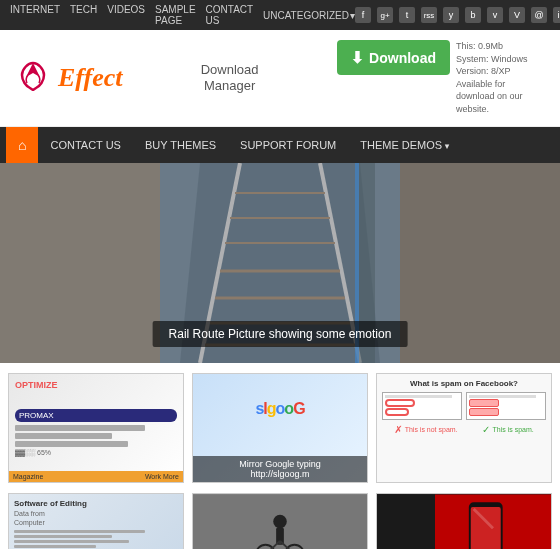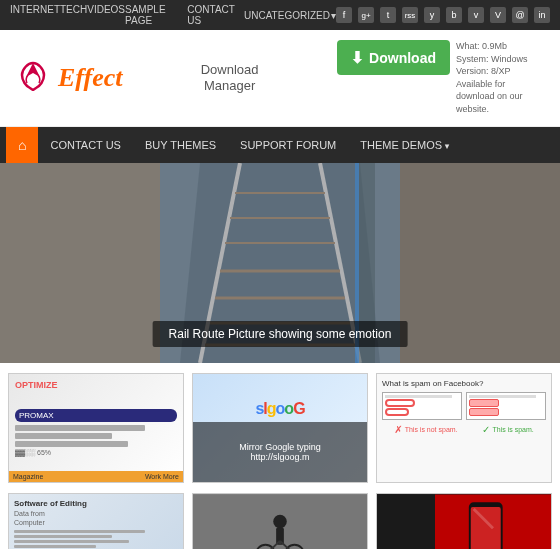--- a/index.html
+++ b/index.html
@@ -8,21 +8,21 @@
     
     .top-bar {
       background: #2a2a2a;
       display: flex;
       align-items: center;
       justify-content: space-between;
       padding: 4px 10px;
       font-size: 10px;
       color: #ccc;
     }
-    .top-bar-left { display: flex; }
+    .top-bar-left { display: flex; gap: 10px; }
     .top-bar-left span { cursor: pointer; color: #ccc; font-size: 10px; text-transform: uppercase; }
     .top-bar-right { display: flex; gap: 6px; align-items: center; }
     .top-bar-right .social-icon {
       width: 16px; height: 16px; background: #555; border-radius: 2px;
       display: inline-flex; align-items: center; justify-content: center;
       font-size: 9px; color: #fff; cursor: pointer;
     }
 
     
     .header {
@@ -122,21 +122,21 @@
       overflow: hidden;
       position: relative;
       border: 1px solid #ccc;
     }
     .thumb-item .thumb-label {
       position: absolute;
       bottom: 0; left: 0; right: 0;
       background: rgba(0,0,0,0.55);
       color: #fff;
       font-size: 9px;
-      padding: 20px 5px;
+      padding: 3px 5px;
       text-align: center;
     }
 
     
     .thumb1 { background: linear-gradient(135deg, #e8e8e8 0%, #fff 100%); }
     .thumb1-inner { padding: 6px; font-size: 8px; }
     .thumb1-inner .opt-label { color: #e55; font-weight: bold; font-size: 9px; margin-bottom: 19px; }
     .thumb1-inner .promax {
       background: #2a2a7a; color: #fff; padding: 2px 4px; font-size: 8px; margin-bottom: 2px; border-radius: 6px;
     }
@@ -161,21 +161,21 @@
     .g { color: #4285f4; }
     .o1 { color: #ea4335; }
     .o2 { color: #fbbc05; }
     .g2 { color: #4285f4; }
     .o3 { color: #34a853; }
     .o4 { color: #ea4335; }
 
     
     .thumb3 { background: #f8f8f8; }
     .thumb3-inner { padding: 5px; }
-    .thumb3-title { font-size: 8px; font-weight: normal; color: #333; text-align: left; margin-bottom: 4px; }
+    .thumb3-title { font-size: 8px; font-weight: bold; color: #333; text-align: center; margin-bottom: 4px; }
     .spam-box { border: 1px solid #aaa; padding: 2px; font-size: 7px; background: #fff; margin-bottom: 2px; }
     .spam-circle { width: 30px; height: 8px; border-radius: 4px; border: 2px solid #e55; margin: 1px 0; }
     .spam-bottom { display: flex; justify-content: space-around; align-items: center; padding-top: 2px; }
     .not-spam { color: #e55; font-size: 7px; display: flex; align-items: center; gap: 2px; }
     .is-spam { color: #4a4; font-size: 7px; display: flex; align-items: center; gap: 2px; }
 
     
     .thumb-grid2 {
       display: flex;
       gap: 8px;
@@ -256,21 +256,21 @@
     <div class="dm-title">Download</div>
     <div class="dm-title">Manager</div>
   </div>
 
   <div class="header-right">
     <button class="download-btn">
       <span class="arrow-down">⬇</span>
       <span>Download</span>
     </button>
     <div class="header-info">
-      <div>What: 0.9Mb</div>
+      <div>This: 0.9Mb</div>
       <div>System: Windows</div>
       <div>Version: 8/XP</div>
       <div>Available for download on our website.</div>
     </div>
   </div>
 </div>
 
 <div class="nav-bar">
   <div class="nav-home">⌂</div>
   <div class="nav-item">CONTACT US</div>

